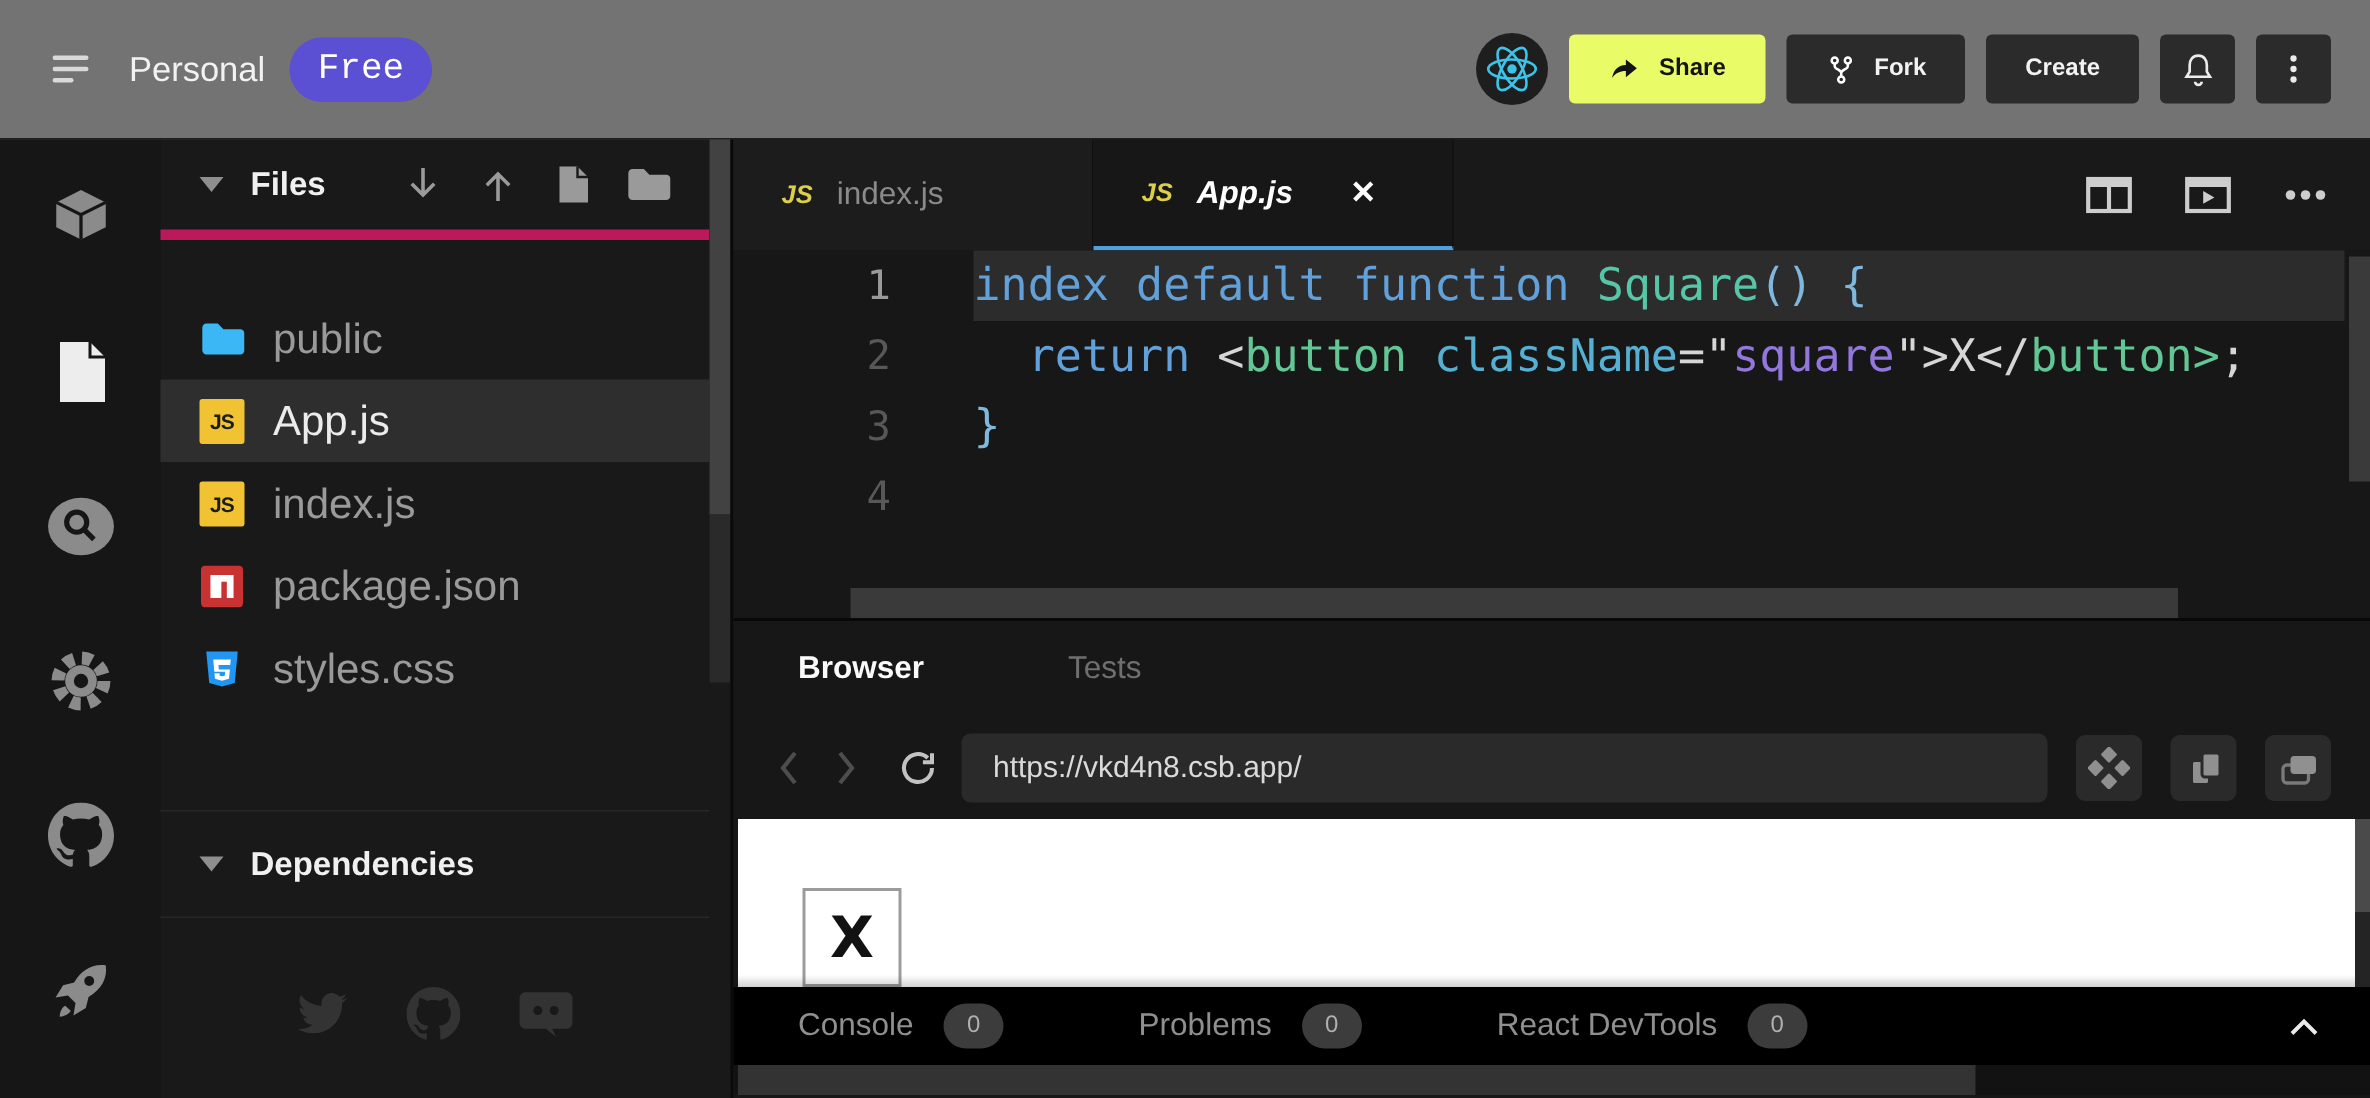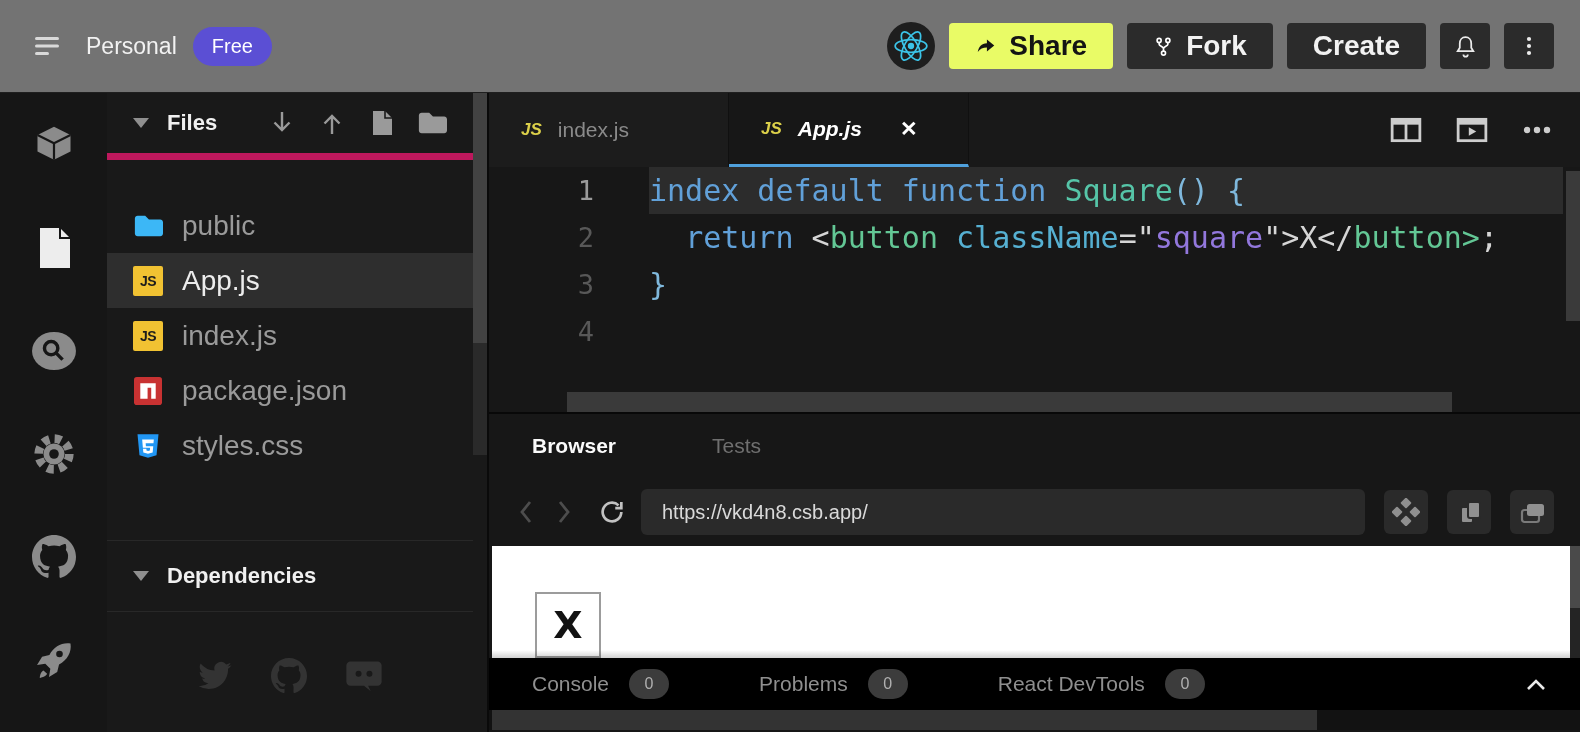--- a/index.html
+++ b/index.html
@@ -6,27 +6,27 @@
   html,body { width:1580px; height:732px; background:#0e0e0e; overflow:hidden;
               font-family:"Liberation Sans", sans-serif; }
   #app { position:relative; width:1580px; height:732px; background:#141414; }
 
   
   .topbar { position:absolute; left:0; top:0; width:1580px; height:93px;
             background:#737373; display:flex; align-items:center; border-bottom:1px solid #1f1f1f; }
   .hamburger { margin-left:26px; width:44px; height:44px; background:none; border:none;
                display:flex; align-items:center; justify-content:center; cursor:pointer; }
   .ws-name { margin-left:16px; color:#f2f2f2; font-size:23px; font-weight:500; }
-  .plan-badge { margin-left:16px; background:#5B4FD4; color:#fff; font-size:20px;
-                padding:8px 19px; border-radius:999px; }
+  .plan-badge { margin-left:16px; background:#5B4FD4; color:#fff; font-size:24px;
+                padding:8px 19px; border-radius:999px;font-family:Liberation Mono, monospace; }
   .tb-right { margin-left:auto; margin-right:26px; display:flex; align-items:center; gap:14px; }
   .react-btn { width:48px; height:48px; border-radius:50%; background:#1e1e1e; border:none;
                display:flex; align-items:center; justify-content:center; cursor:pointer; }
   .tb-btn { height:46px; border:none; border-radius:4px; background:#2b2b2b; color:#f2f2f2;
-            font-size:28px; font-weight:600; padding:0 26px; display:flex; align-items:center;
+            font-size:16px; font-weight:600; padding:0 26px; display:flex; align-items:center;
             gap:12px; cursor:pointer; font-family:inherit; }
   .tb-btn.share { background:#E9FB66; color:#141414; }
   .tb-btn.icon-only { width:50px; padding:0; justify-content:center; }
 
   
   .activity { position:absolute; left:0; top:93px; width:107px; height:639px; background:#161616;
               display:flex; flex-direction:column; align-items:center; padding-top:28px; gap:55px; }
   .act-btn { width:48px; height:48px; background:none; border:none; display:flex;
              align-items:center; justify-content:center; cursor:pointer; color:#8b8b8b; }
   .act-btn.active { color:#ededed; }

